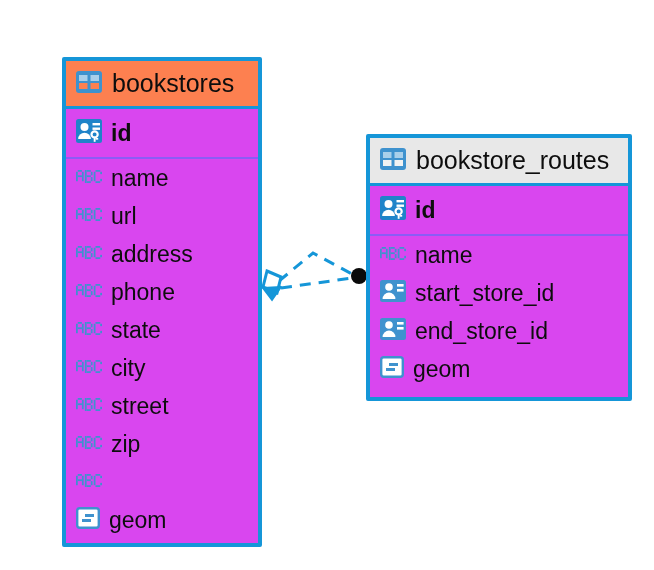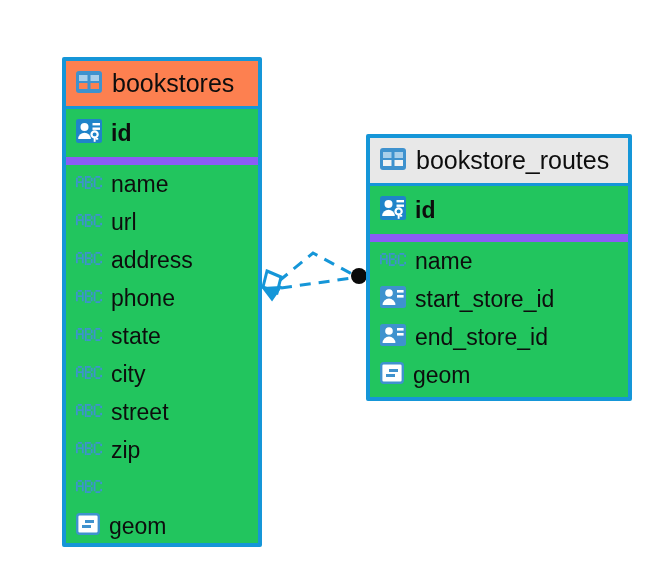--- a/index.html
+++ b/index.html
@@ -16,21 +16,21 @@
   #canvas {
     position: relative;
     width: 654px;
     height: 570px;
   }
 
   
   .entity {
     position: absolute;
     box-sizing: border-box;
-    background: #22c55e;
+    background: #d946ef;
     border: 4px solid #1596d8;
     border-radius: 2px;
   }
   #entity-bookstores {
     left: 62px;
     top: 57px;
     width: 200px;
     height: 490px;
   }
   #entity-bookstore-routes {
@@ -53,21 +53,21 @@
   .entity-header.plain  { background: #e8e8e8; }
   .entity-title {
     font-size: 25px;
     color: #0d0d0d;
     line-height: 1;
     white-space: nowrap;
   }
 
   .pk-section {
     box-sizing: border-box;
-    border-bottom: 8px solid #8b5cf6;
+    border-bottom: 2px solid #8b5cf6;
   }
 
   .field-row {
     box-sizing: border-box;
     display: flex;
     align-items: center;
     gap: 9px;
     padding-left: 10px;
     height: 38px;
   }

